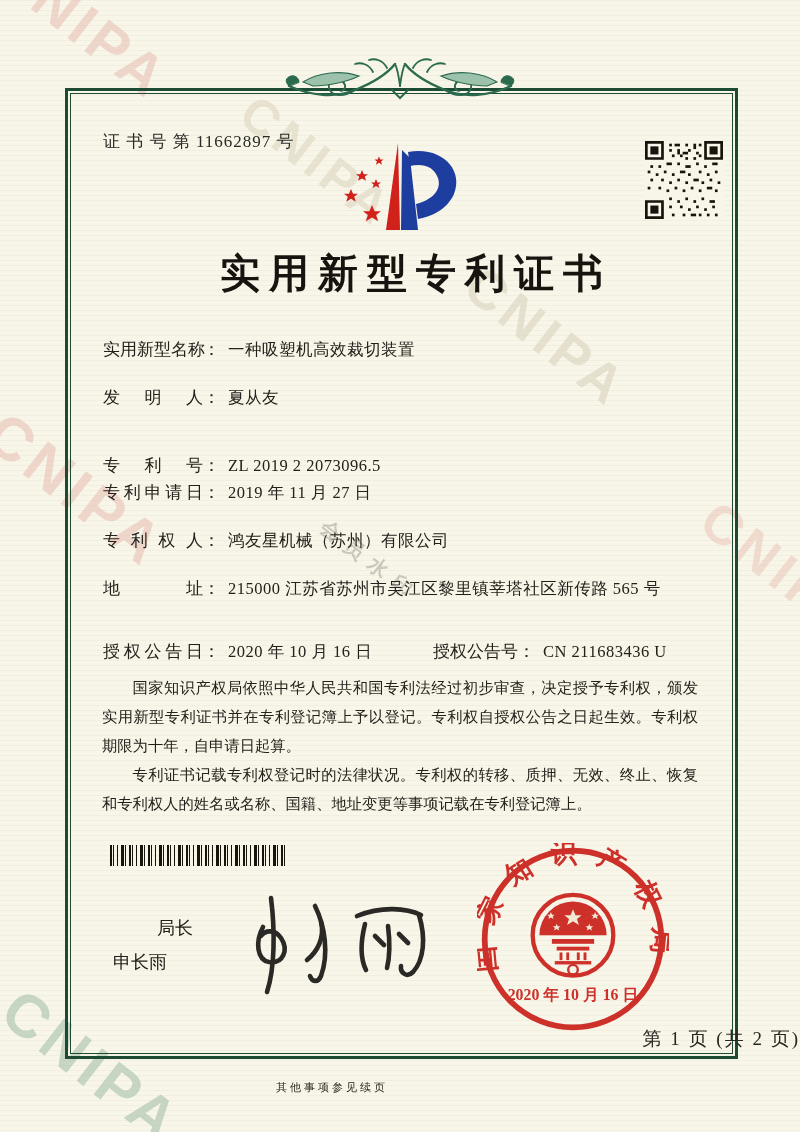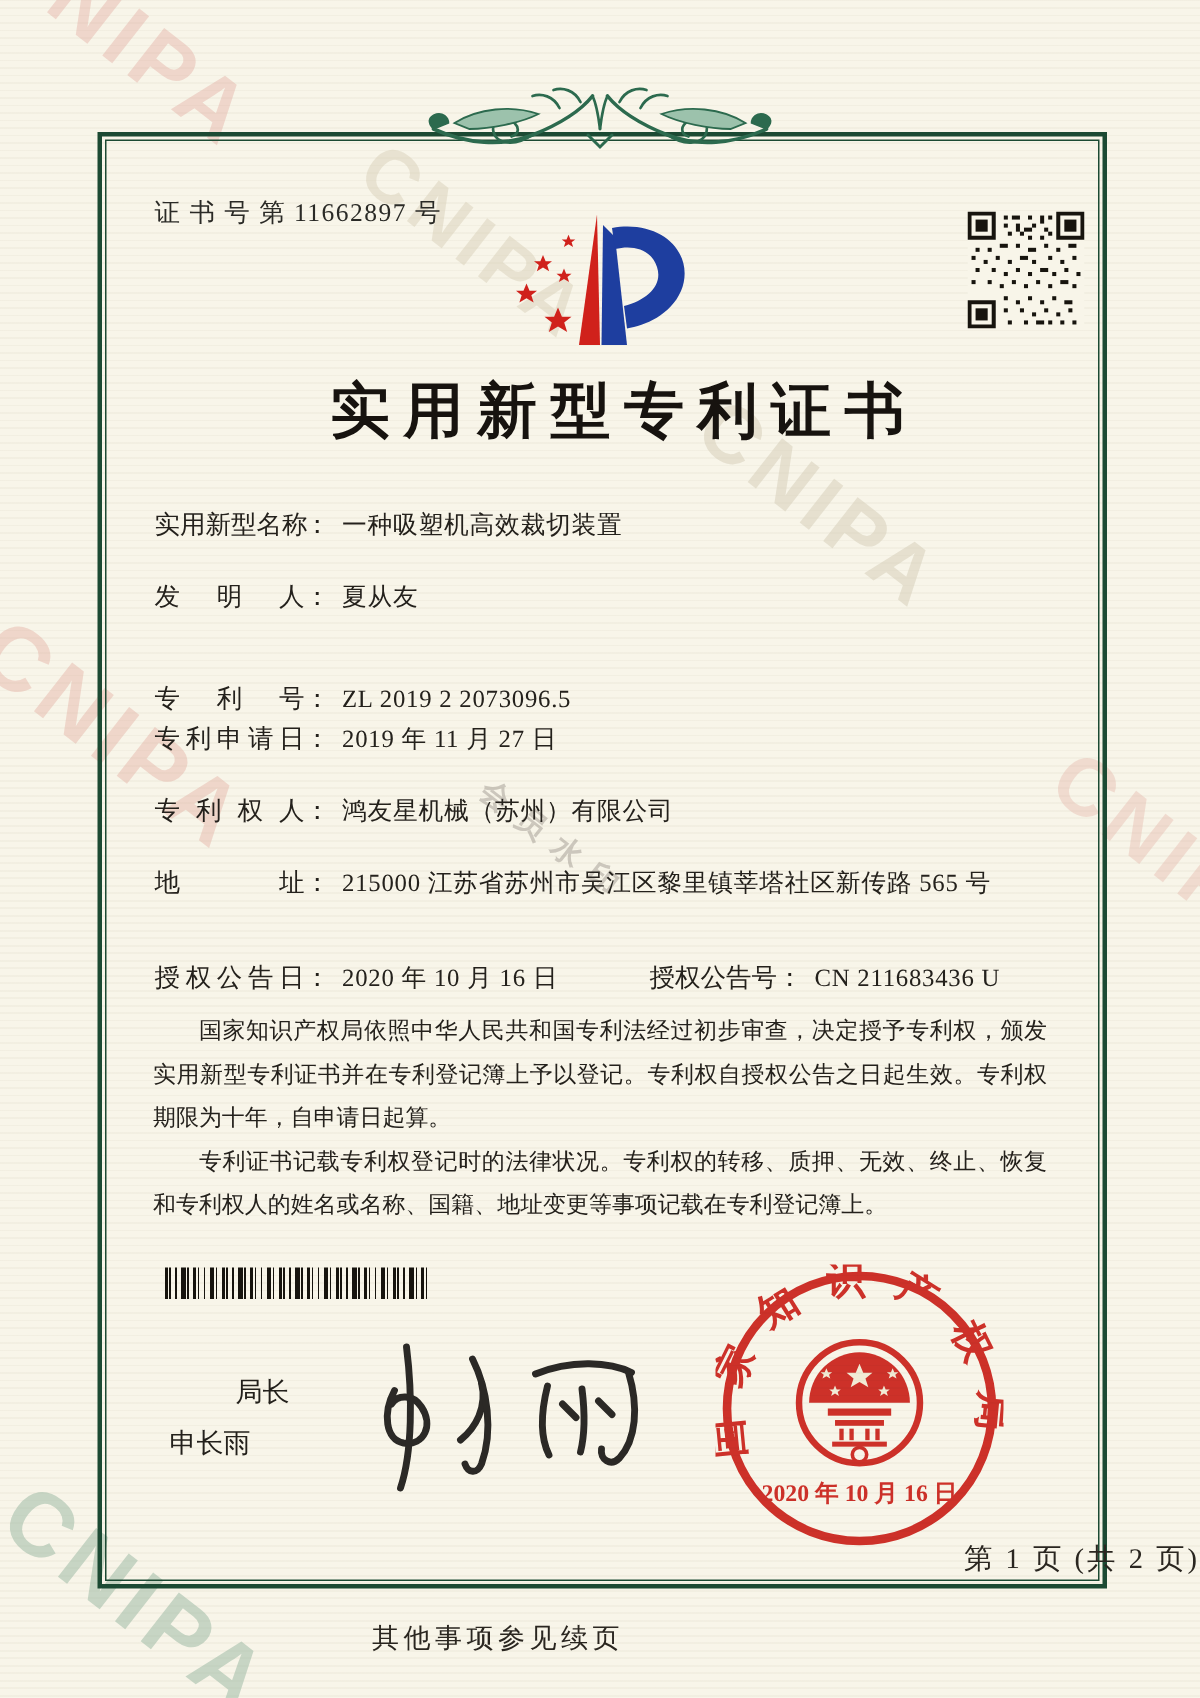--- a/index.html
+++ b/index.html
@@ -45,21 +45,21 @@
   .sig-title{position:absolute;left:113px;top:916px;font-size:18px;color:#23201b;margin-left:44px;}
   .sig-name{position:absolute;left:113px;top:950px;font-size:18px;color:#23201b;}
   .sig-script{position:absolute;left:225px;top:882px;width:210px;height:118px;}
   
   .seal{position:absolute;left:477px;top:843px;width:192px;height:192px;opacity:0.92;
         mix-blend-mode:multiply;}
   
   .page-num{position:absolute;left:0;top:1026px;width:800px;text-align:right;
             font-size:19px;color:#2a2620;letter-spacing:2px;}
   .cont-note{position:absolute;left:0;top:1080px;width:664px;text-align:center;
-             font-size:18px;color:#2a2620;letter-spacing:3px;}
+             font-size:11px;color:#2a2620;letter-spacing:3px;}
   .ornament{position:absolute;left:283px;top:52px;width:234px;height:52px;}
 </style>
 </head>
 <body>
 
 <div class="page">
 
   <div class="wm" style="left:-18px;top:-10px;font-size:58px;color:rgba(224,168,158,0.40);">CNIPA</div>
   <div class="wm" style="left:228px;top:132px;font-size:50px;color:rgba(213,203,180,0.45);">CNIPA</div>
   <div class="wm" style="left:452px;top:305px;font-size:54px;color:rgba(211,203,182,0.50);">CNIPA</div>

